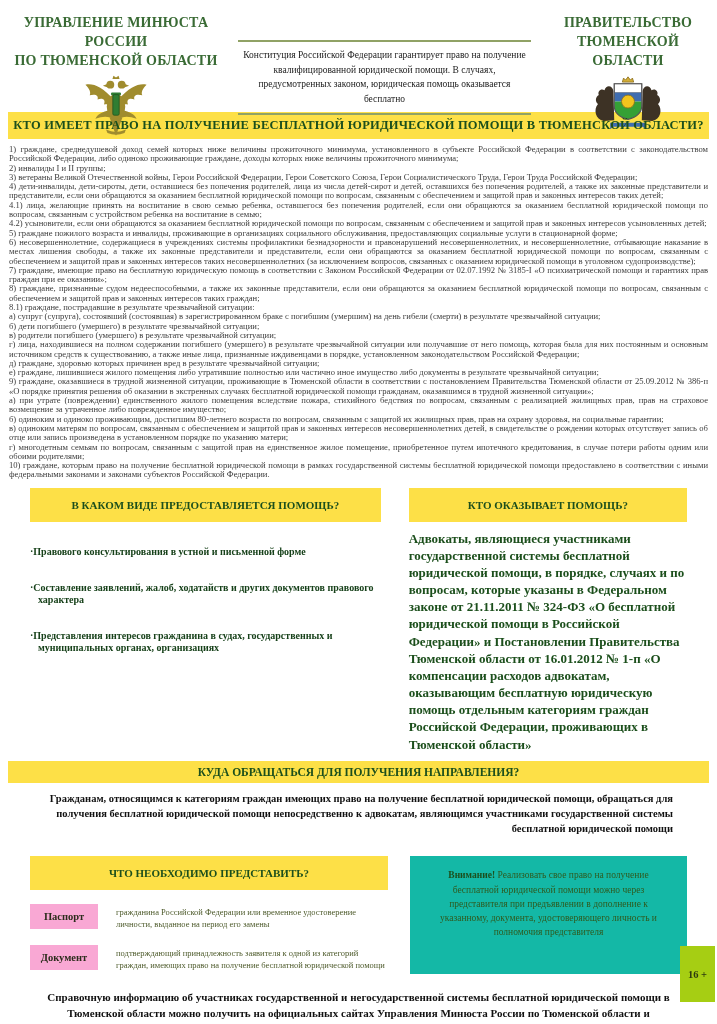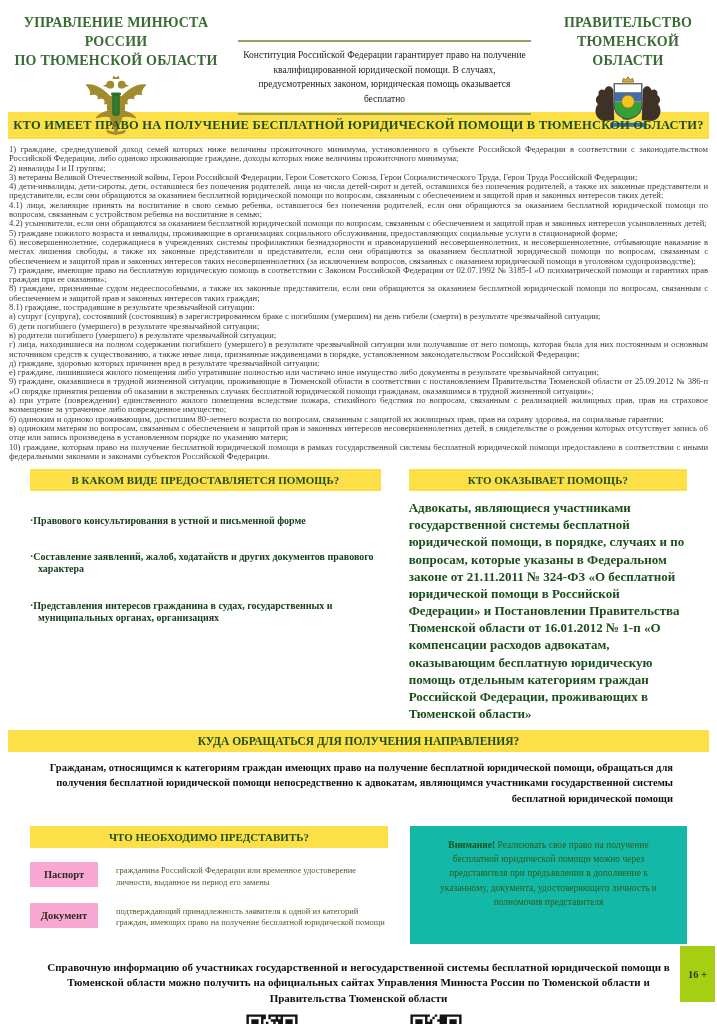--- a/index.html
+++ b/index.html
@@ -14,21 +14,21 @@
   .org.left{width:208px;}
   .org.right{width:158px;}
   .org-name{font-size:14px;font-weight:600;color:#3a6b35;text-align:center;line-height:1.35;letter-spacing:.2px;}
   .emblem{margin-top:3px;}
   .center{flex:1;padding:0 18px;margin-top:26px;}
   .rule{height:2px;background:#90a265;}
   .constitution{font-size:9.5px;line-height:1.55;text-align:center;color:#1b1b1b;margin:6px 2px;}
   
   .banner{background:#fde047;color:#1c4f1c;font-weight:bold;text-align:center;}
   .banner.main{margin:4px 8px 0;font-size:12.5px;padding:6px 4px;letter-spacing:.2px;}
-  .banner.sub{font-size:11px;padding:5px 4px;}
+  .banner.sub{font-size:11px;padding:11px 4px;}
   
   .list{margin:6px 9px 0;color:#3b3b3b;}
   .list-item{font-size:8.6px;line-height:9.3px;text-align:justify;}
   
   .columns{display:flex;gap:28px;margin:8px 30px 0 30px;}
   .col-left{flex:1.26;}
   .col-right{flex:1;}
   .bullets{margin-top:9px;}
   .bullet-item{font-size:10px;font-weight:bold;color:#17411a;line-height:1.22;padding-left:8px;text-indent:-8px;margin-top:24px;}
   .bullet-item::before{content:"\00b7 ";}
@@ -130,20 +130,21 @@
       <div class="list-item">а) супруг (супруга), состоявший (состоявшая) в зарегистрированном браке с погибшим (умершим) на день гибели (смерти) в результате чрезвычайной ситуации;</div>
       <div class="list-item">б) дети погибшего (умершего) в результате чрезвычайной ситуации;</div>
       <div class="list-item">в) родители погибшего (умершего) в результате чрезвычайной ситуации;</div>
       <div class="list-item">г) лица, находившиеся на полном содержании погибшего (умершего) в результате чрезвычайной ситуации или получавшие от него помощь, которая была для них постоянным и основным источником средств к существованию, а также иные лица, признанные иждивенцами в порядке, установленном законодательством Российской Федерации;</div>
       <div class="list-item">д) граждане, здоровью которых причинен вред в результате чрезвычайной ситуации;</div>
       <div class="list-item">е) граждане, лишившиеся жилого помещения либо утратившие полностью или частично иное имущество либо документы в результате чрезвычайной ситуации;</div>
       <div class="list-item">9) граждане, оказавшиеся в трудной жизненной ситуации, проживающие в Тюменской области в соответствии с постановлением Правительства Тюменской области от 25.09.2012 № 386-п «О порядке принятия решения об оказании в экстренных случаях бесплатной юридической помощи гражданам, оказавшимся в трудной жизненной ситуации»;</div>
       <div class="list-item">а) при утрате (повреждении) единственного жилого помещения вследствие пожара, стихийного бедствия по вопросам, связанным с реализацией жилищных прав, прав на страховое возмещение за утраченное либо поврежденное имущество;</div>
       <div class="list-item">б) одиноким и одиноко проживающим, достигшим 80-летнего возраста по вопросам, связанным с защитой их жилищных прав, прав на охрану здоровья, на социальные гарантии;</div>
       <div class="list-item">в) одиноким матерям по вопросам, связанным с обеспечением и защитой прав и законных интересов несовершеннолетних детей, в свидетельстве о рождении которых отсутствует запись об отце или запись произведена в установленном порядке по указанию матери;</div>
+      <div class="list-item">г) многодетным семьям по вопросам, связанным с защитой прав на единственное жилое помещение, приобретенное путем ипотечного кредитования, в случае потери работы одним или обоими родителями;</div>
       <div class="list-item">10) граждане, которым право на получение бесплатной юридической помощи в рамках государственной системы бесплатной юридической помощи предоставлено в соответствии с иными федеральными законами и законами субъектов Российской Федерации.</div>
     </div>
 
   <div class="columns">
     <div class="col-left">
       <div class="banner sub">В КАКОМ ВИДЕ ПРЕДОСТАВЛЯЕТСЯ ПОМОЩЬ?</div>
       <div class="bullets">
           <div class="bullet-item">Правового консультирования в устной и письменной форме</div>
           <div class="bullet-item">Составление заявлений, жалоб, ходатайств и других документов правового характера</div>
           <div class="bullet-item">Представления интересов гражданина в судах, государственных и муниципальных органах, организациях</div>

